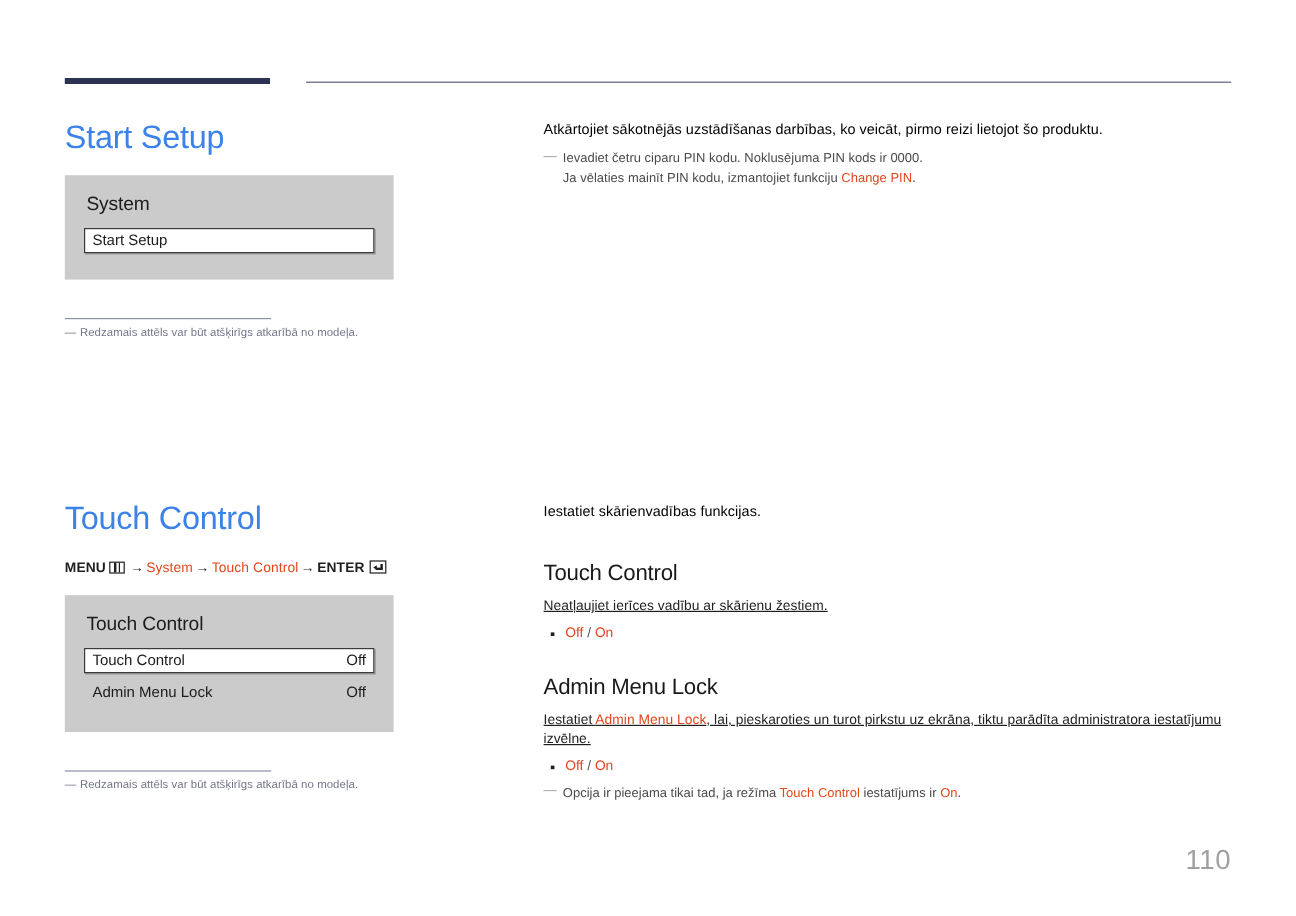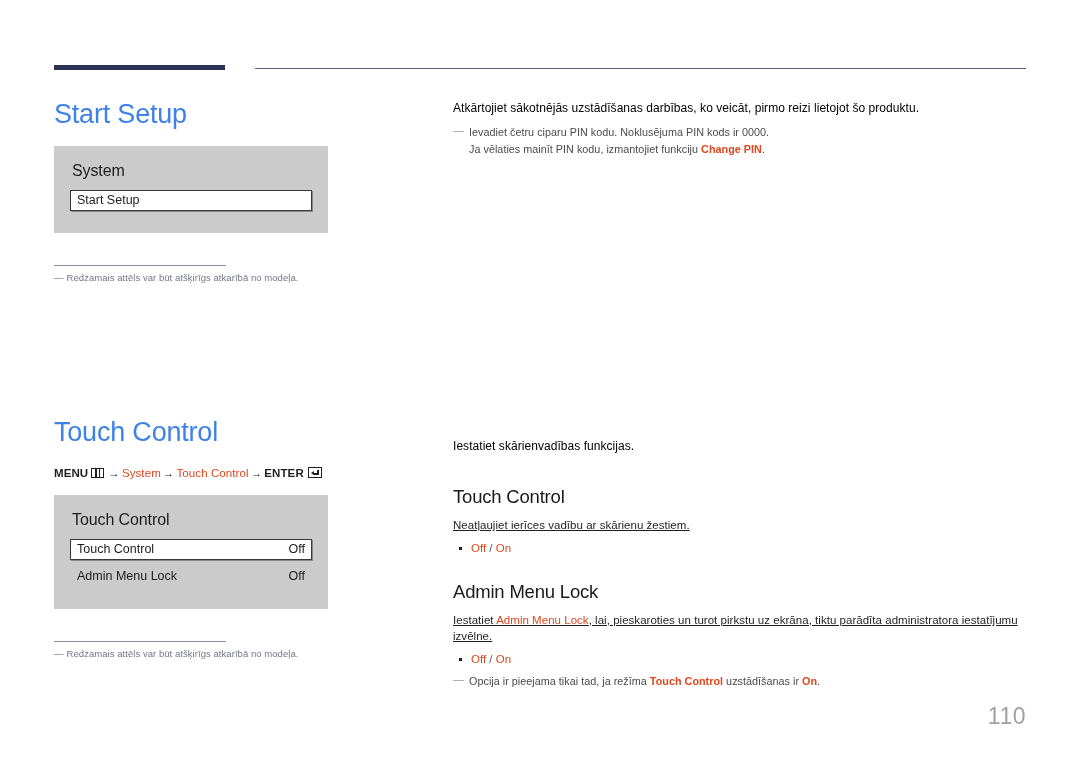--- a/index.html
+++ b/index.html
@@ -221,21 +221,21 @@
   .note-dash {
     color: #9a9a9a;
     margin-right: 5px;
     font-size: 11px;
     line-height: 1;
     flex: none;
     padding-top: 1px;
   }
   .note-body .hl {
     color: #e0471e;
-    font-weight: 700;
+    font-weight: 400;
   }
 
   .sub-title {
     font-size: 18.5px;
     font-weight: 400;
     color: #1a1a1a;
     margin: 0;
     letter-spacing: -0.2px;
   }
   .sub-desc {
@@ -345,36 +345,36 @@
     </div>
 
     <div class="foot-block">
       <div class="foot-rule"></div>
       <div class="foot-note">
         <span class="dash">―</span><span>Redzamais attēls var būt atšķirīgs atkarībā no modeļa.</span>
       </div>
     </div>
   </div>
 
-  <div class="col-right" style="top: 438px;">
+  <div class="col-right" style="top: 418px;">
     <p class="intro">Iestatiet skārienvadības funkcijas.</p>
 
     <h2 class="sub-title" style="margin-top: 31px;">Touch Control</h2>
     <p class="sub-desc">Neatļaujiet ierīces vadību ar skārienu žestiem.</p>
     <ul class="opt-list">
       <li><span>Off</span><span class="sep"> / </span><span>On</span></li>
     </ul>
 
     <h2 class="sub-title" style="margin-top: 24px;">Admin Menu Lock</h2>
     <p class="sub-desc"><span>Iestatiet </span><span class="hl">Admin Menu Lock</span><span>, lai, pieskaroties un turot pirkstu uz ekrāna, tiktu parādīta administratora iestatījumu izvēlne.</span></p>
     <ul class="opt-list">
       <li><span>Off</span><span class="sep"> / </span><span>On</span></li>
     </ul>
 
     <div class="note-block" style="margin-top: 5px;">
       <span class="note-dash">―</span>
-      <span class="note-body"><span>Opcija ir pieejama tikai tad, ja režīma </span><span class="hl">Touch Control</span><span> uzstādīšanas ir </span><span class="hl">On</span><span>.</span></span>
+      <span class="note-body"><span>Opcija ir pieejama tikai tad, ja režīma </span><span class="hl">Touch Control</span><span> iestatījums ir </span><span class="hl">On</span><span>.</span></span>
     </div>
   </div>
 
   <div class="page-number">110</div>
 
 </div>
 
 </body></html>

